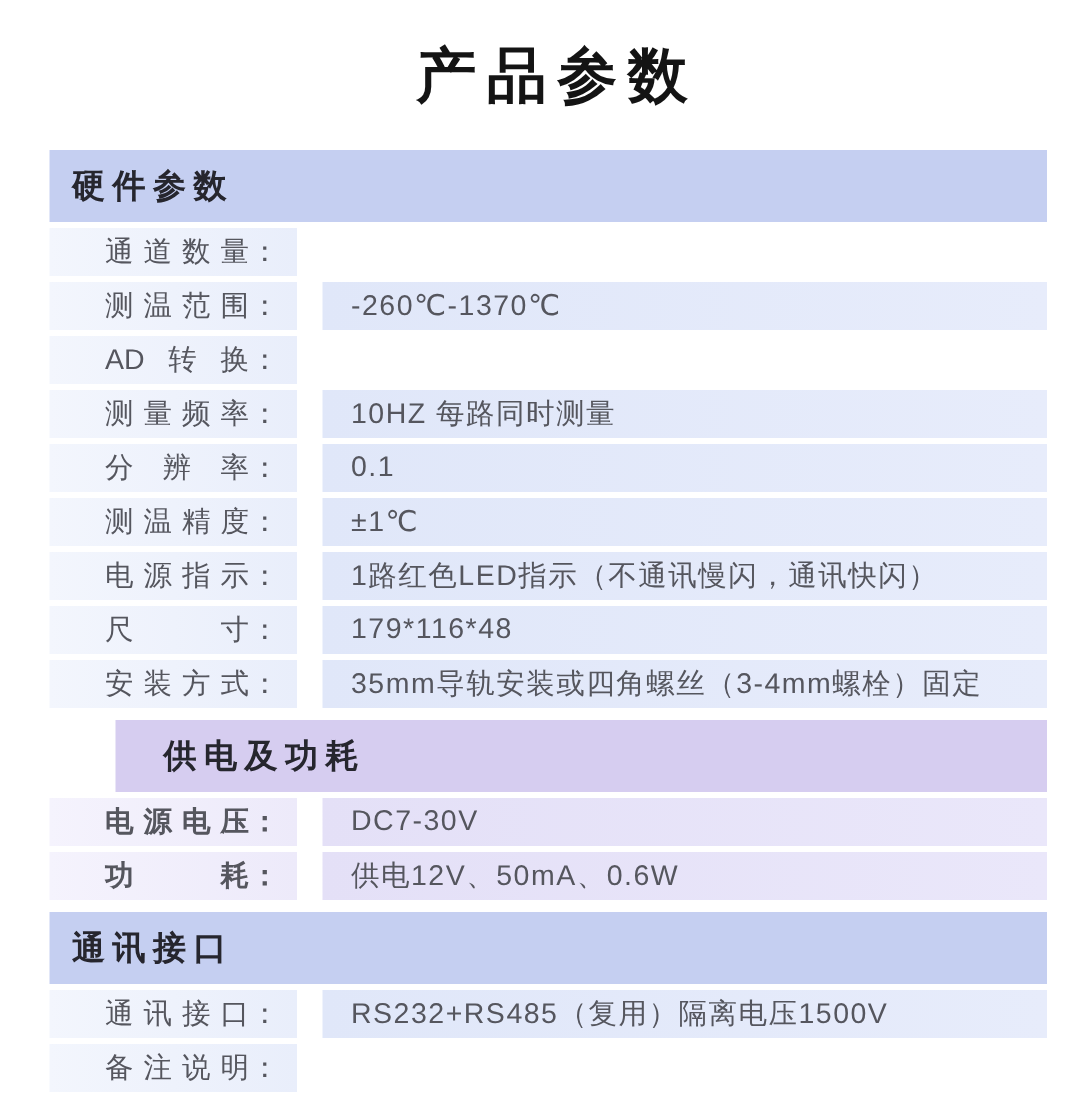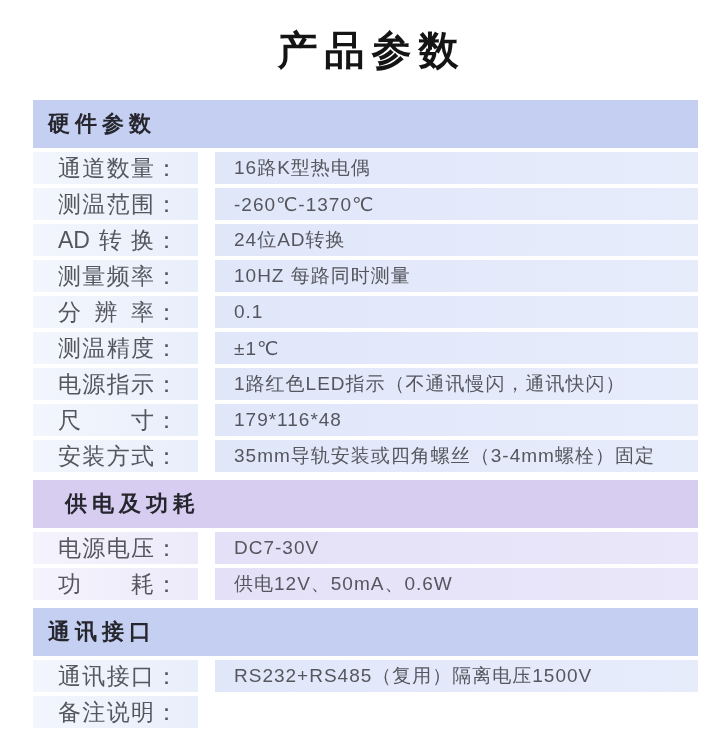--- a/index.html
+++ b/index.html
@@ -24,78 +24,76 @@
 
   .section-header{
     height:48px;
     display:flex;align-items:center;
     padding-left:32px;
     font-size:22px;font-weight:600;
     letter-spacing:5px;
     color:var(--text-dark);
   }
   .section-blue .section-header{background:var(--header-blue);padding-left:15px;}
-  .section-purple .section-header{background:var(--header-purple);}
+  .section-purple .section-header{background:var(--header-purple);margin-left:44px;}
   .section + .section{margin-top:8px;}
 
   .row{display:flex;margin-top:4px;height:32px;}
   .cell-label{
     width:165px;margin-right:17px;
     display:flex;align-items:center;
     padding-left:25px;
-    font-size:23px;color:var(--text-gray);
+    font-size:19px;color:var(--text-gray);justify-content:center;
   }
   .cell-label .lbl{
     display:inline-block;width:96px;
     text-align:justify;text-align-last:justify;
   }
   .cell-label .colon{display:inline-block;margin-left:1px;}
   .cell-value{
     flex:1;
     display:flex;align-items:center;
     padding-left:19px;
     font-size:19px;color:var(--text-gray);
     letter-spacing:1px;
     white-space:nowrap;
   }
   .section-blue .cell-label{background:linear-gradient(90deg,#f3f6fd,#e9eefb);}
   .section-blue .cell-value{background:linear-gradient(90deg,#e0e7f9,#e7ecfb);}
-  .section-purple .cell-label{background:linear-gradient(90deg,#f5f3fd,#edeafa);}
+  .section-purple .cell-label{background:linear-gradient(90deg,#f5f3fd,#edeafa);font-weight:bold;}
   .section-purple .cell-value{background:linear-gradient(90deg,#e4e0f7,#eae7fa);}
 </style>
 </head>
 <body>
 
 <div class="page-title">产品参数</div>
 
 <div class="content">
 
   <div class="section section-blue">
     <div class="section-header">硬件参数</div>
 
     <div class="row">
       <div class="cell-label">
           <span class="lbl">通道数量</span>
           <span class="colon">：</span>
         </div>
-      <div class="cell-value">16路K型热电偶</div>
     </div>
     <div class="row">
       <div class="cell-label">
           <span class="lbl">测温范围</span>
           <span class="colon">：</span>
         </div>
       <div class="cell-value">-260℃-1370℃</div>
     </div>
     <div class="row">
       <div class="cell-label">
           <span class="lbl">AD转换</span>
           <span class="colon">：</span>
         </div>
-      <div class="cell-value">24位AD转换</div>
     </div>
     <div class="row">
       <div class="cell-label">
           <span class="lbl">测量频率</span>
           <span class="colon">：</span>
         </div>
       <div class="cell-value">10HZ 每路同时测量</div>
     </div>
     <div class="row">
       <div class="cell-label">

